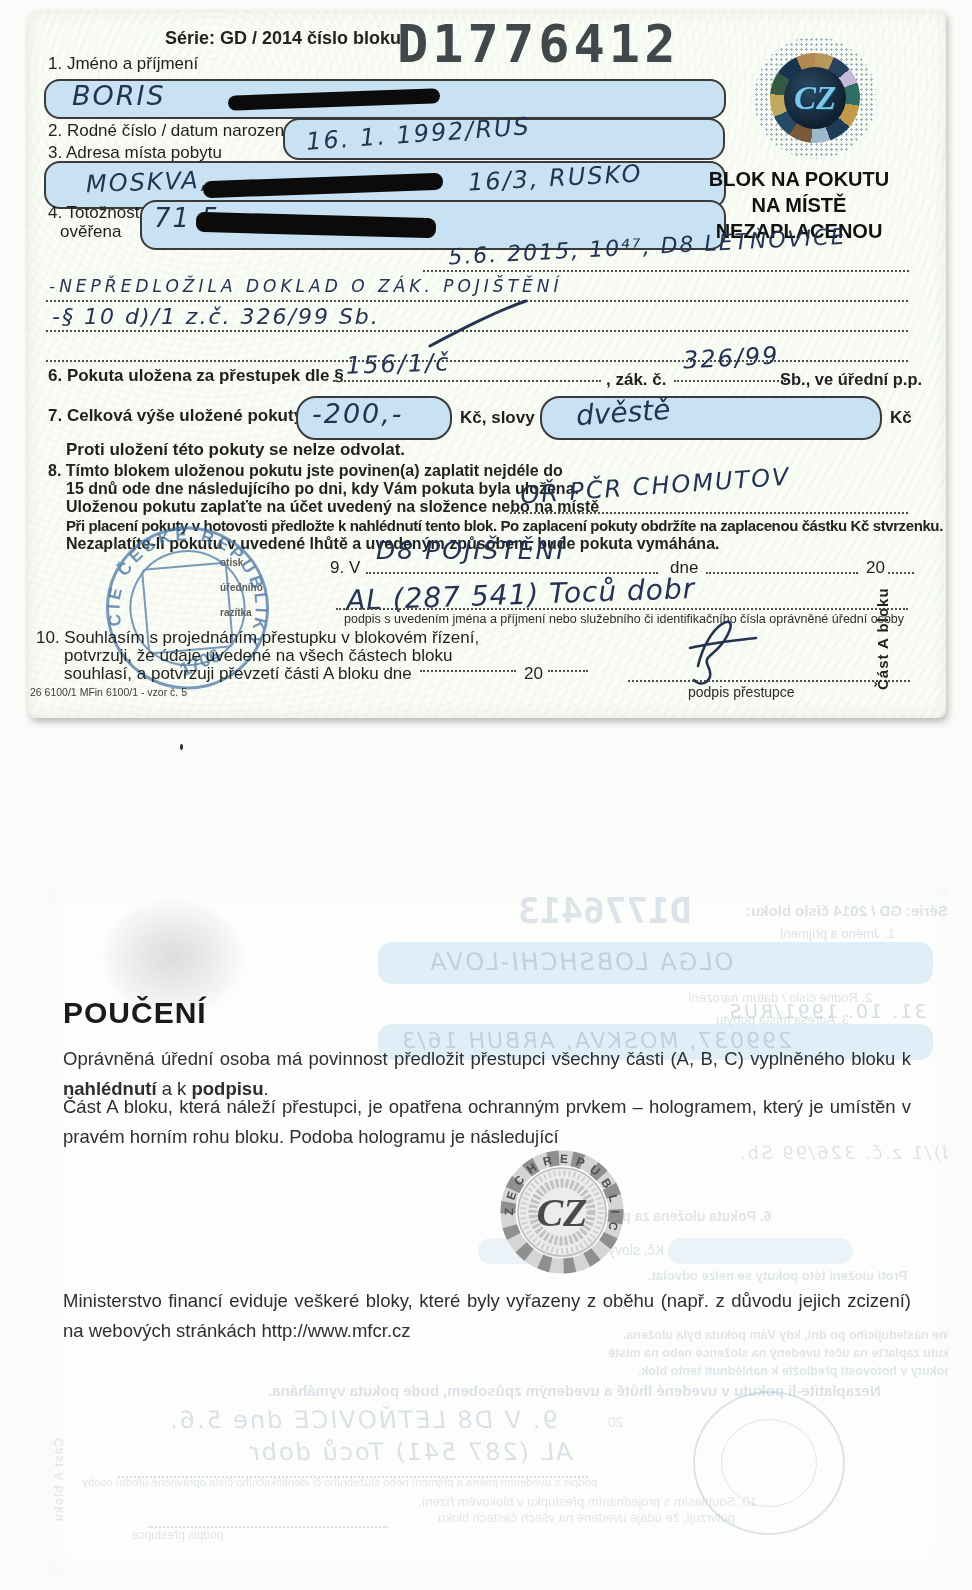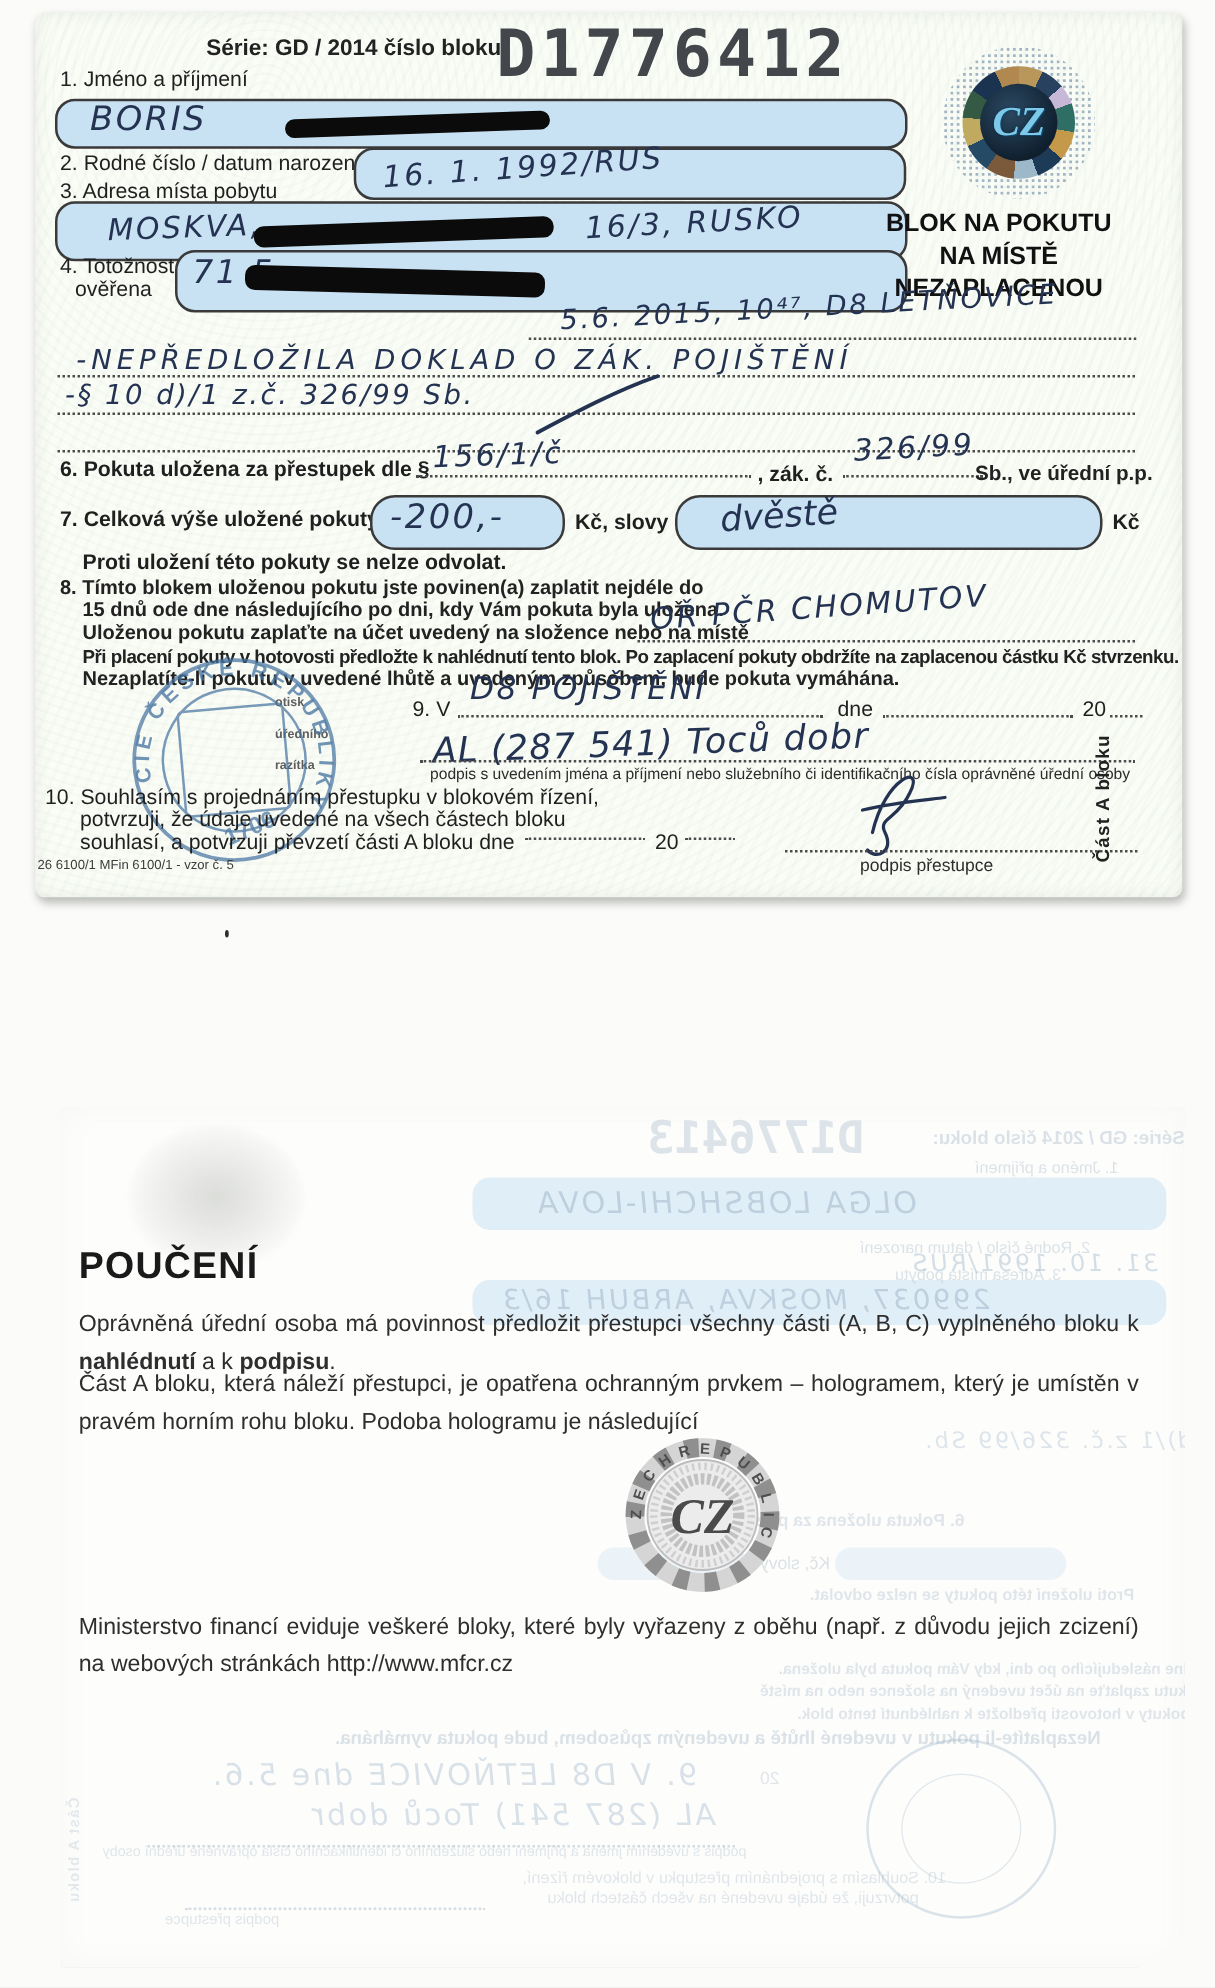--- a/index.html
+++ b/index.html
@@ -106,21 +106,21 @@
         </div>
     </div>
     <div class="bloktitle" style="left:658px;top:156px">
       <div>BLOK NA POKUTU</div>
       <div>NA MÍSTĚ</div>
       <div>NEZAPLACENOU</div>
     </div>
 
     <div class="hw" style="left:420px;top:224px;font-size:22px;transform:rotate(-3deg)">5.6. 2015, 10⁴⁷, D8 LETŇOVICE</div>
     <div class="dots" style="left:395px;top:246px;width:486px"></div>
-    <div class="hw" style="left:33px;top:266px;font-size:22px;letter-spacing:4px">-NEPŘEDLOŽILA DOKLAD O ZÁK. POJIŠTĚNÍ</div>
+    <div class="hw" style="left:21px;top:266px;font-size:17px;letter-spacing:4px">-NEPŘEDLOŽILA DOKLAD O ZÁK. POJIŠTĚNÍ</div>
     <div class="dots" style="left:18px;top:276px;width:862px"></div>
     <div class="hw" style="left:24px;top:294px;font-size:22px">-§ 10 d)/1  z.č. 326/99 Sb.</div>
     <div class="dots" style="left:18px;top:306px;width:862px"></div>
     <svg style="position:absolute;left:398px;top:288px" width="104" height="52" viewBox="0 0 104 52">
       <path d="M4,48 C34,32 68,14 100,3" stroke="#253352" stroke-width="3" fill="none" stroke-linecap="round"></path>
     </svg>
     <div class="dots" style="left:18px;top:336px;width:862px"></div>
 
     <div class="t lbl b" style="left:20px;top:356px">6. Pokuta uložena za přestupek dle §</div>
     <div class="hw" style="left:318px;top:340px;font-size:24px;transform:rotate(-2deg)">156/1/č</div>

